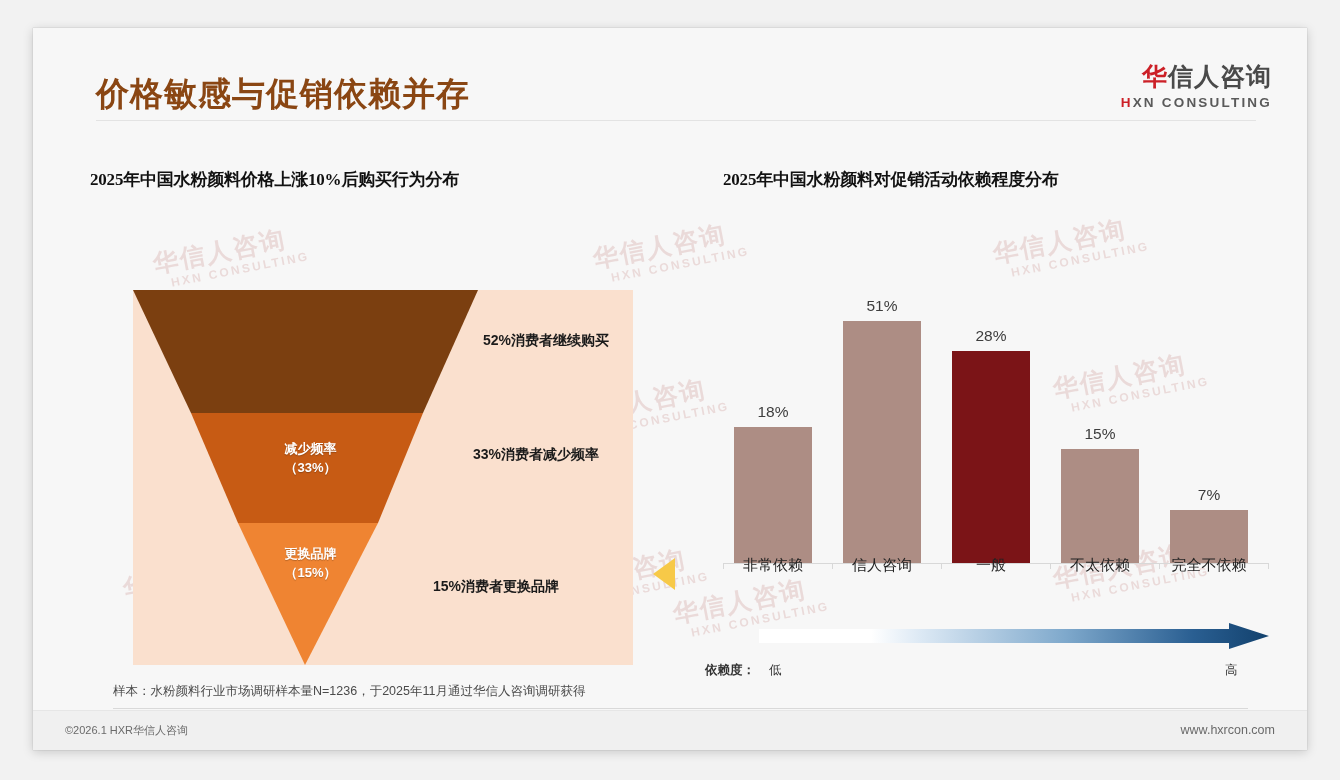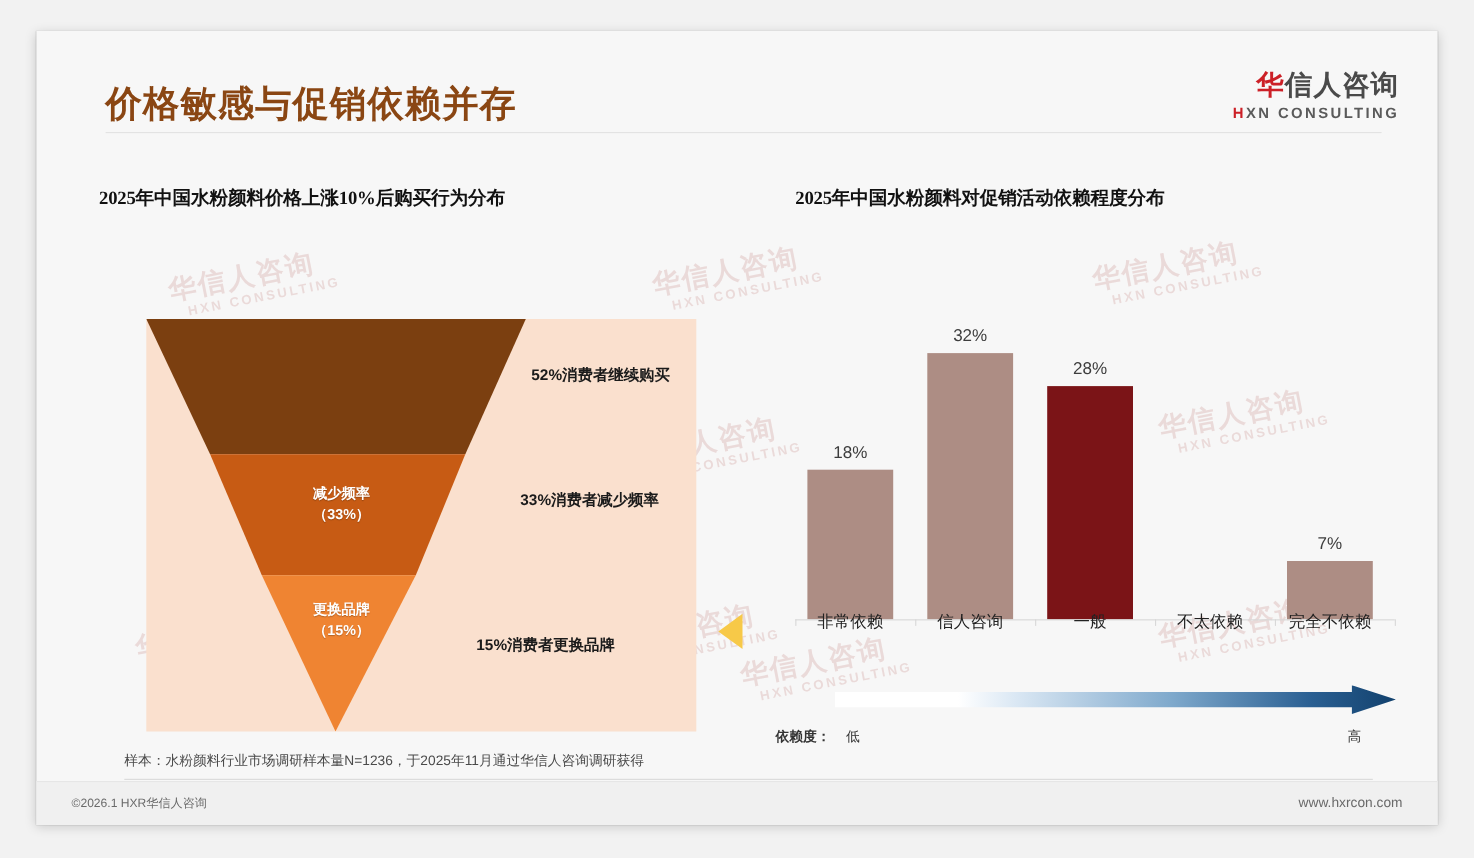--- a/index.html
+++ b/index.html
@@ -255,25 +255,29 @@
   <div class="tri" id="arrow-right-icon"></div>
   <div class="tri" id="arrow-left-icon"></div>
 
   <div id="bar-chart">
       <div class="bar-col" style="left: 0px;">
         <div class="bar-rect" style="height: 136px; background: rgb(173, 141, 132);"></div>
         <div class="bar-value" style="bottom: 142px;">18%</div>
       </div>
       <div class="bar-col" style="left: 109px;">
         <div class="bar-rect" style="height: 242px; background: rgb(173, 141, 132);"></div>
-        <div class="bar-value" style="bottom: 248px;">32%</div>
+        <div class="bar-value" style="bottom: 248px;">51%</div>
       </div>
       <div class="bar-col" style="left: 218px;">
         <div class="bar-rect highlight" style="height: 212px; background: rgb(123, 20, 23);"></div>
         <div class="bar-value" style="bottom: 218px;">28%</div>
+      </div>
+      <div class="bar-col" style="left: 327px;">
+        <div class="bar-rect" style="height: 114px; background: rgb(173, 141, 132);"></div>
+        <div class="bar-value" style="bottom: 120px;">15%</div>
       </div>
       <div class="bar-col" style="left: 436px;">
         <div class="bar-rect" style="height: 53px; background: rgb(173, 141, 132);"></div>
         <div class="bar-value" style="bottom: 59px;">7%</div>
       </div>
     </div>
   <div id="bar-axis"></div>
   <div id="bar-cats">
       <div class="bar-cat" style="left: 685px;">非常依赖</div>
       <div class="bar-cat" style="left: 794px;">信人咨询</div>

